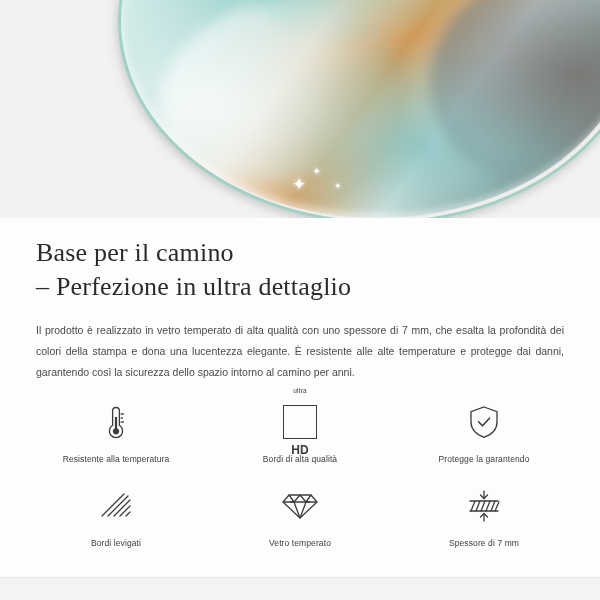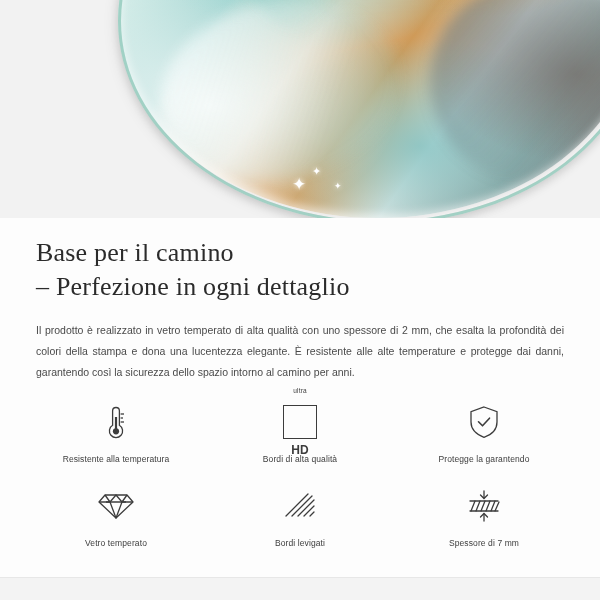--- a/index.html
+++ b/index.html
@@ -199,23 +199,23 @@
     </div>
     <div id="glass-edge"></div>
     <span class="sparkle s1">✦</span>
     <span class="sparkle s2">✦</span>
     <span class="sparkle s3">✦</span>
   </div>
 
   <div id="content">
     <h1 id="headline">
       <span>Base per il camino</span>
-      <span class="line2">– Perfezione in ogni dettaglio</span>
+      <span class="line2">– Perfezione in ultra dettaglio</span>
     </h1>
-    <p id="paragraph">Il prodotto è realizzato in vetro temperato di alta qualità con uno spessore di 2 mm, che esalta la profondità dei colori della stampa e dona una lucentezza elegante. È resistente alle alte temperature e protegge dai danni, garantendo così la sicurezza dello spazio intorno al camino per anni.</p>
+    <p id="paragraph">Il prodotto è realizzato in vetro temperato di alta qualità con uno spessore di 7 mm, che esalta la profondità dei colori della stampa e dona una lucentezza elegante. È resistente alle alte temperature e protegge dai danni, garantendo così la sicurezza dello spazio intorno al camino per anni.</p>
   </div>
 
   <div id="features">
 
     <div class="feature">
       <div class="feature-icon">
         <svg width="30" height="38" viewBox="0 0 30 38" fill="none" stroke="#3c3c3c" stroke-width="1.3">
           <path d="M15 4.5 a3.4 3.4 0 0 1 3.4 3.4 v14.4 a6.6 6.6 0 1 1 -6.8 0 V7.9 A3.4 3.4 0 0 1 15 4.5 z"></path>
           <circle cx="15" cy="28.3" r="3.1" fill="#3c3c3c" stroke="none"></circle>
           <rect x="13.9" y="14" width="2.2" height="12" fill="#3c3c3c" stroke="none"></rect>
@@ -242,43 +242,43 @@
         <svg width="34" height="38" viewBox="0 0 34 38" fill="none" stroke="#3c3c3c" stroke-width="1.3">
           <path d="M17 4 L30 8.6 v10.5 c0 8.2 -6.4 13 -13 15.2 C11 32.1 4 27.3 4 19.1 V8.6 z"></path>
           <path d="M11.5 18.8 l4 4 7 -7.6" stroke-width="1.6" stroke-linecap="round" stroke-linejoin="round"></path>
         </svg>
       </div>
       <div class="feature-label">Protegge la garantendo</div>
     </div>
 
     <div class="feature">
       <div class="feature-icon">
+        <svg width="36" height="30" viewBox="0 0 36 30" fill="none" stroke="#3c3c3c" stroke-width="1.3" stroke-linecap="round">
+          <path d="M4 25 L26 3"></path>
+          <path d="M10 25 L30 5"></path>
+          <path d="M16 25 L32 9"></path>
+          <path d="M22 25 L32 15"></path>
+          <path d="M28 25 L32 21"></path>
+        </svg>
+      </div>
+      <div class="feature-label">Bordi levigati</div>
+    </div>
+
+    <div class="feature">
+      <div class="feature-icon">
         <svg width="38" height="34" viewBox="0 0 38 34" fill="none" stroke="#3c3c3c" stroke-width="1.3" stroke-linejoin="round">
           <path d="M8 6 h22 l6 7 -17 16 -17 -16 z"></path>
           <path d="M2 13 h34"></path>
           <path d="M8 6 l5 7 -4 0"></path>
           <path d="M30 6 l-5 7 4 0"></path>
           <path d="M13 13 l6 16 6 -16"></path>
           <path d="M13 13 l6 -7 6 7"></path>
         </svg>
       </div>
       <div class="feature-label">Vetro temperato</div>
-    </div>
-
-    <div class="feature">
-      <div class="feature-icon">
-        <svg width="36" height="30" viewBox="0 0 36 30" fill="none" stroke="#3c3c3c" stroke-width="1.3" stroke-linecap="round">
-          <path d="M4 25 L26 3"></path>
-          <path d="M10 25 L30 5"></path>
-          <path d="M16 25 L32 9"></path>
-          <path d="M22 25 L32 15"></path>
-          <path d="M28 25 L32 21"></path>
-        </svg>
-      </div>
-      <div class="feature-label">Bordi levigati</div>
     </div>
 
     <div class="feature">
       <div class="feature-icon">
         <svg width="36" height="36" viewBox="0 0 36 36" fill="none" stroke="#3c3c3c" stroke-width="1.3" stroke-linecap="round">
           <path d="M18 3 v7"></path>
           <path d="M14.5 7 L18 10.5 L21.5 7"></path>
           <path d="M4 13 h28"></path>
           <path d="M4 23 h28"></path>
           <path d="M9 13 l-4 10 M14 13 l-4 10 M19 13 l-4 10 M24 13 l-4 10 M29 13 l-4 10 M33 14 l-4 9"></path>

